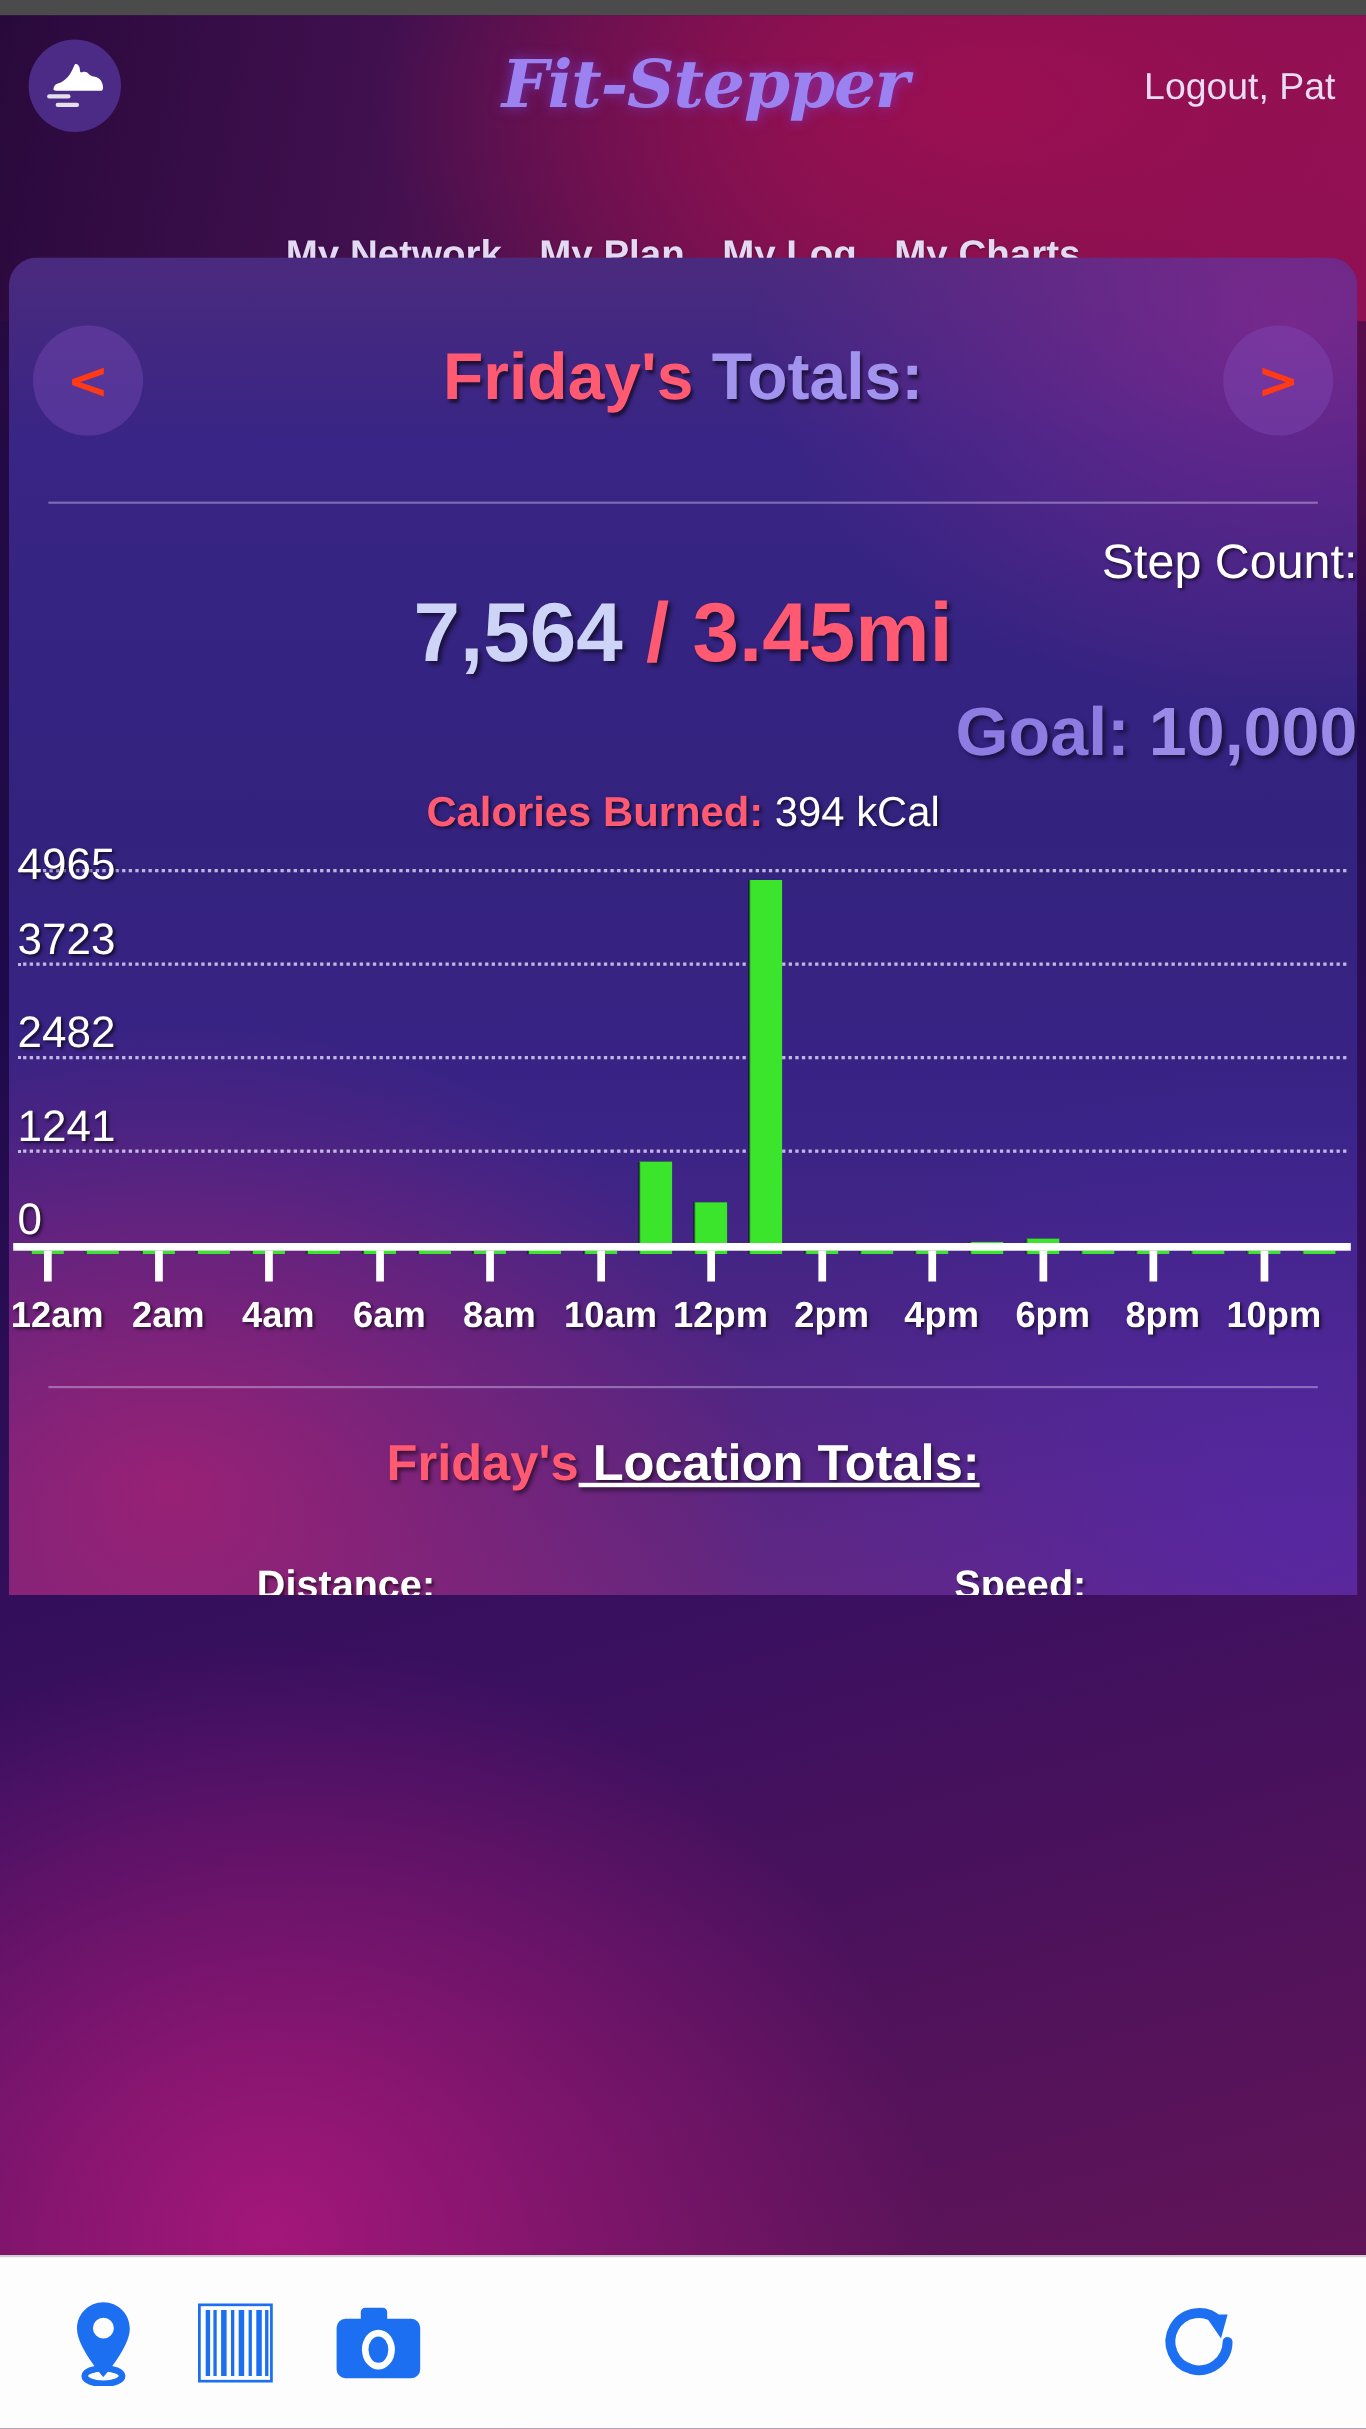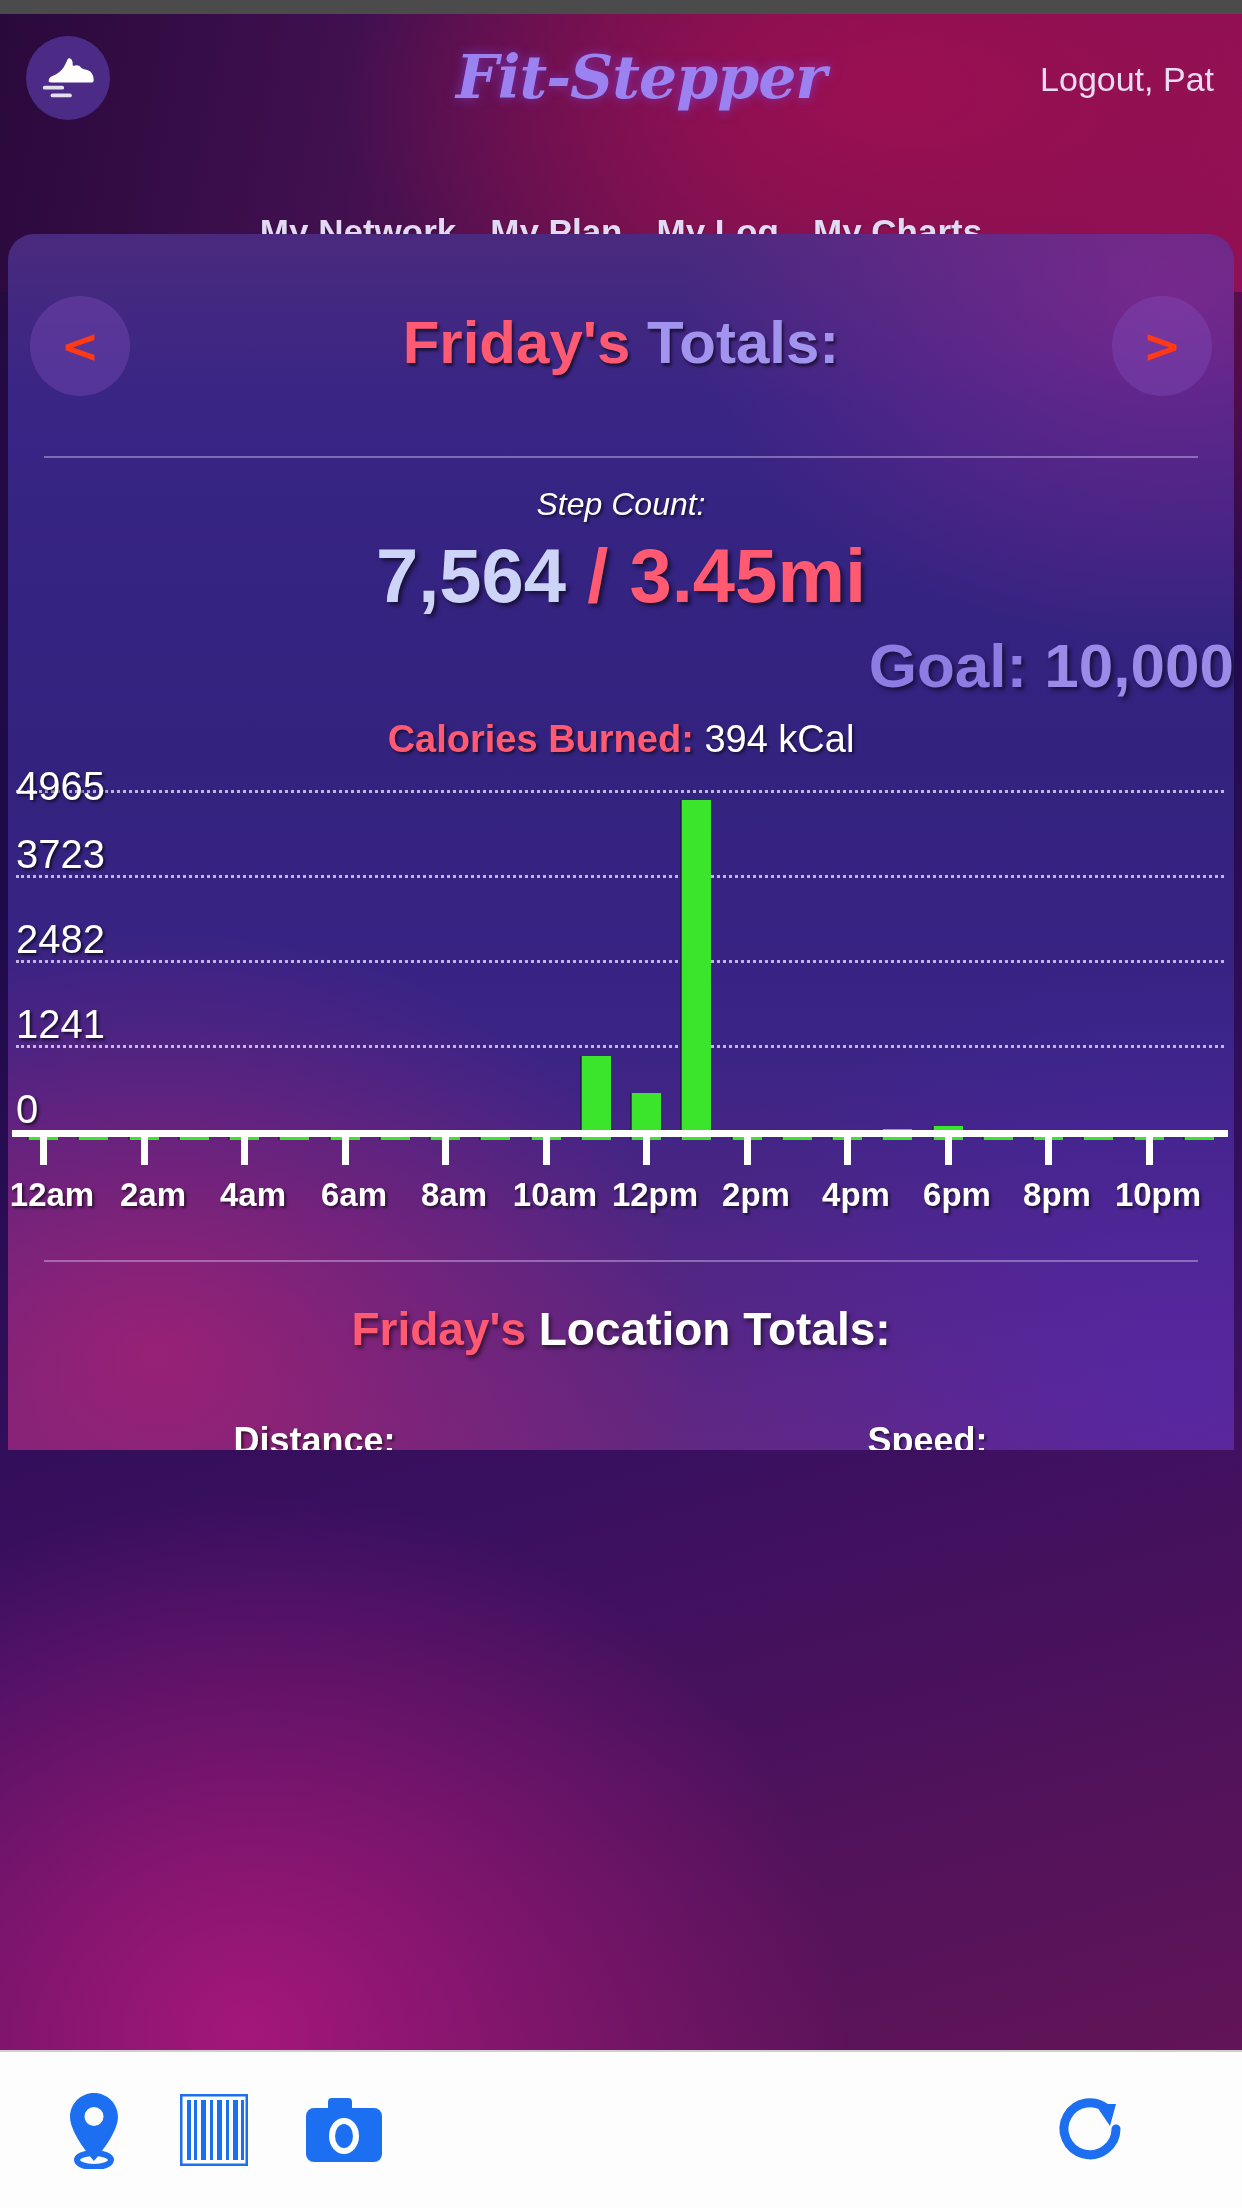--- a/index.html
+++ b/index.html
@@ -101,23 +101,22 @@
 
   .divider {
     position:absolute; left:36px; width:1154px; height:2px;
     background:rgba(220,205,245,.42);
   }
   .divider-top { top:222px; }
   .divider-bottom { top:1026px; }
 
   .step-label {
     position:absolute; left:0; right:0; top:252px;
-    text-align:center; font-size:32px; color:#ffffff;
+    text-align:right; font-size:44px; color:#ffffff;
     text-shadow:2px 2px 3px rgba(0,0,0,.6);
-    font-style:italic;
   }
   .step-value {
     position:absolute; left:0; right:0; top:298px;
     text-align:center; font-size:76px; font-weight:bold;
     text-shadow:3px 3px 4px rgba(0,0,0,.55);
     white-space:nowrap;
   }
   .steps-num { color:#cdd4f7; }
   .sep { color:#ff5a72; }
   .dist-num { color:#ff5a72; }
@@ -183,21 +182,21 @@
   }
 
   
   .loc-title {
     position:absolute; left:0; right:0; top:1068px;
     text-align:center; font-size:46px; font-weight:bold;
     text-shadow:2px 3px 4px rgba(0,0,0,.55);
     white-space:nowrap;
   }
   .loc-day { color:#ff5a72; }
-  .loc-rest { color:#ffffff; }
+  .loc-rest { color:#ffffff;text-decoration:underline; }
   .loc-cols {
     position:absolute; left:0; right:0; top:1186px;
     display:flex;
   }
   .loc-col {
     flex:1; text-align:center;
     font-size:36px; font-weight:bold; color:#ffffff;
     text-shadow:2px 2px 3px rgba(0,0,0,.6);
   }
   .loc-col.c1 { flex:0 0 50%; }

